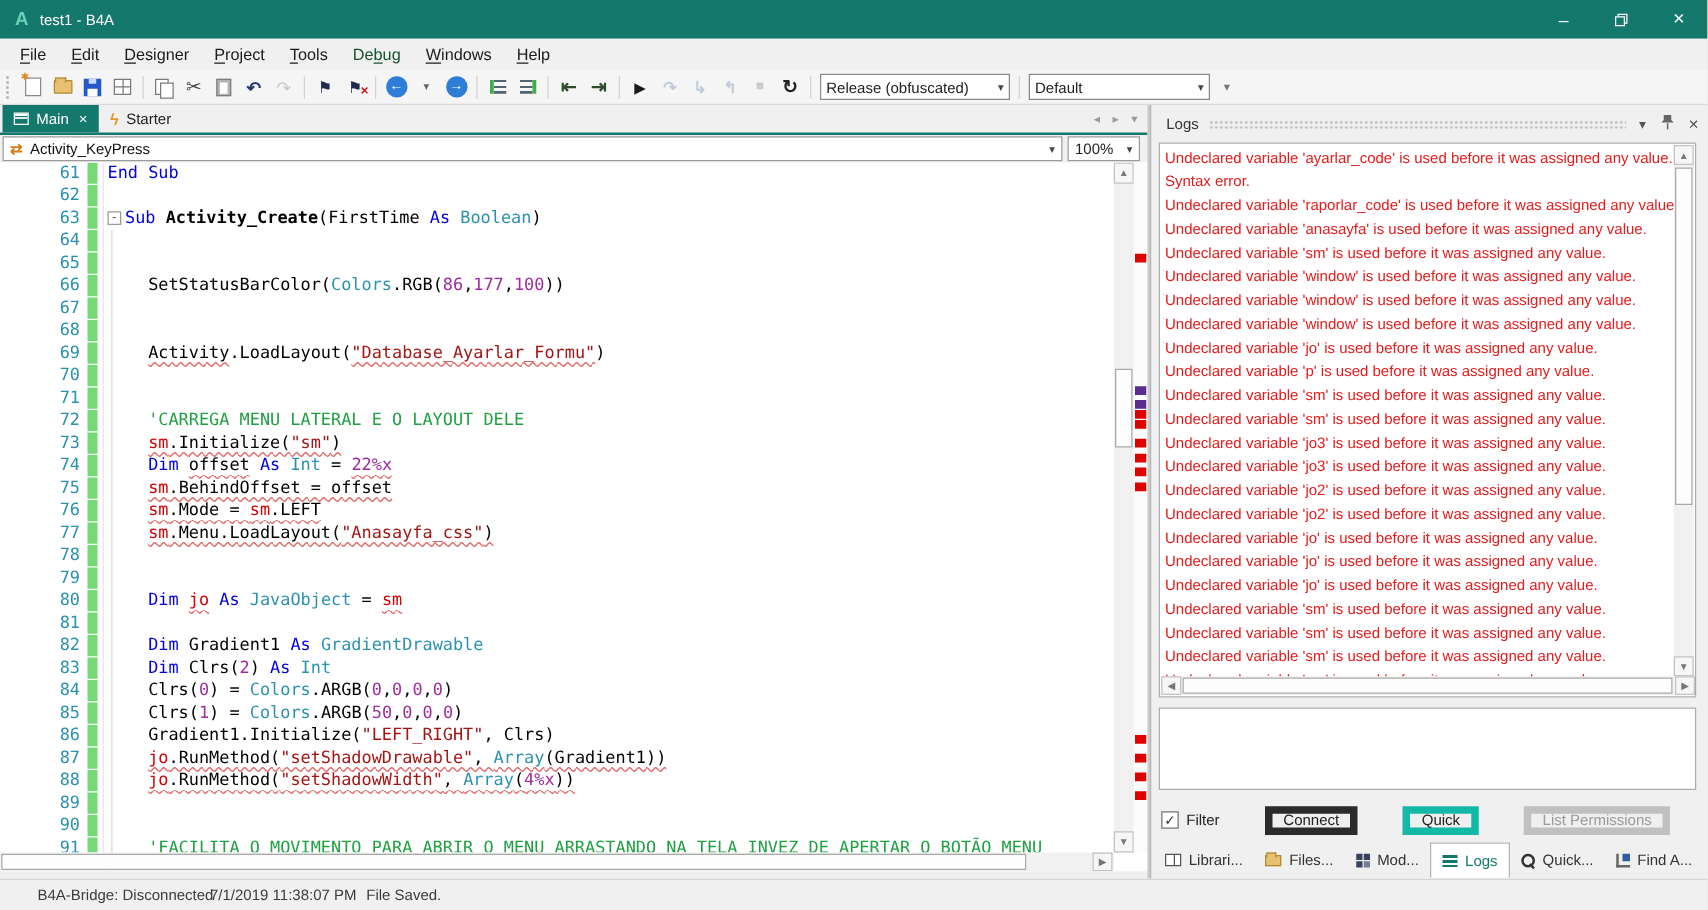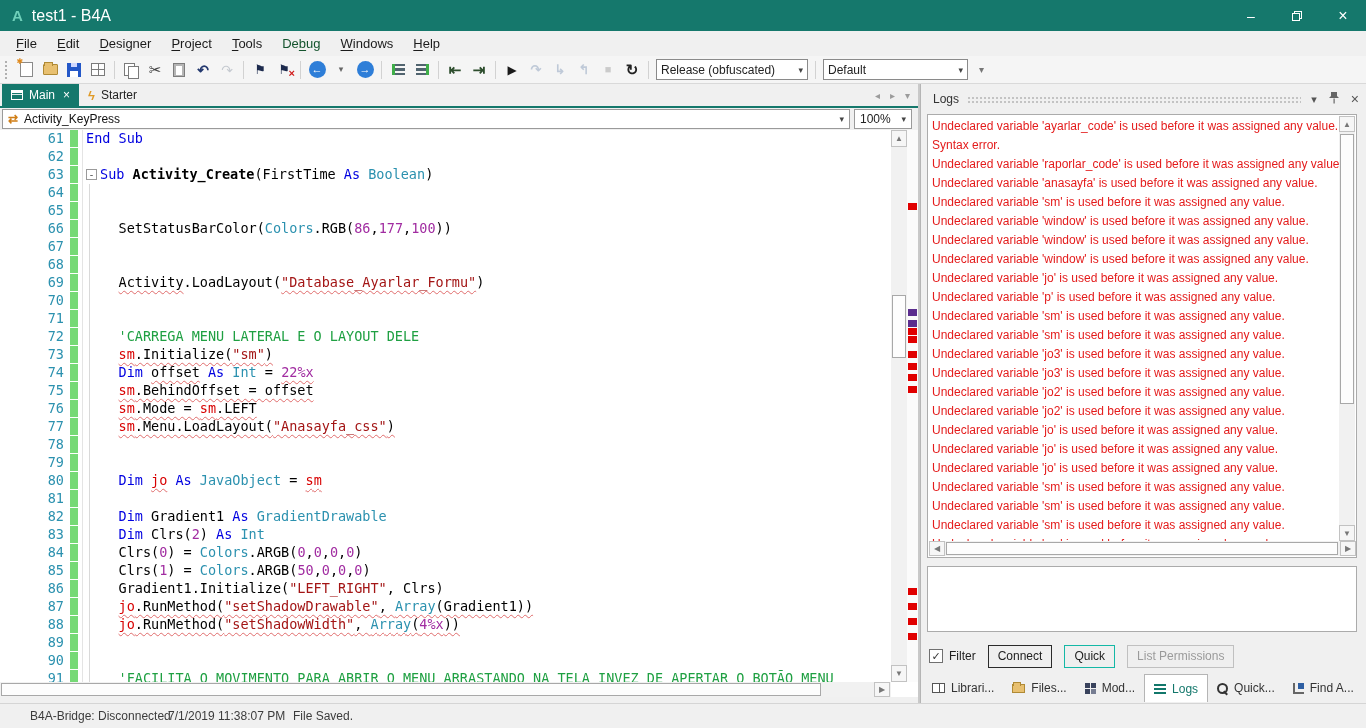--- a/index.html
+++ b/index.html
@@ -2,21 +2,21 @@
 <html><head>
 <meta charset="utf-8">
 <style>
   * { margin:0; padding:0; box-sizing:border-box; }
   body { font-family:"Liberation Sans", sans-serif; background:#cfcfcf; }
   #win { position:relative; width:1366px; height:728px; background:#f0f0f0; overflow:hidden; font-size:12px; color:#222; }
 
   
   .titlebar { position:absolute; left:0; top:0; width:1366px; height:31px; background:#15786c; display:flex; align-items:center; }
   .applogo { color:#6fd0ba; font-weight:bold; font-size:15px; margin:0 9px 0 12px; }
-  .wtitle { color:#ffffff; font-size:16px; }
+  .wtitle { color:#ffffff; font-size:12px; }
   .winbtns { position:absolute; right:0; top:0; height:31px; display:flex; }
   .wbtn { width:46px; height:31px; display:flex; align-items:center; justify-content:center; color:#fff; font-size:14px; }
   .restore-glyph { position:relative; width:10px; height:10px; }
   .restore-glyph span { position:absolute; width:8px; height:8px; border:1px solid #fff; background:transparent; }
   .restore-glyph span:first-child { right:0; top:0; }
   .restore-glyph span:last-child { left:0; bottom:0; background:#15786c; }
 
   
   .menubar { position:absolute; left:0; top:31px; width:1366px; height:25px; background:#f0f0f0; display:flex; align-items:center; padding-left:6px; }
   .menu-item { padding:4px 10px; font-size:13px; color:#1b1b1b; cursor:default; }
@@ -127,21 +127,21 @@
   .log-entry { height:19px; line-height:19px; white-space:nowrap; overflow:hidden; color:#e41b1b; font-size:12px; }
   .lv { position:absolute; right:1px; top:1px; width:16px; height:425px; background:#f1f1f1; }
   .lv .sbtn { width:16px; height:16px; }
   .lvthumb { position:absolute; left:1px; top:18px; width:14px; height:270px; background:#fdfdfd; border:1px solid #a8a8a8; }
   .lh { position:absolute; left:1px; bottom:1px; width:428px; height:15px; background:#f1f1f1; }
   .lhthumb { position:absolute; left:17px; top:1px; width:392px; height:13px; background:#fdfdfd; border:1px solid #a8a8a8; }
   .textbox { position:absolute; left:6px; top:482px; width:430px; height:66px; background:#fff; border:1px solid #ababab; }
   .filterrow { position:absolute; left:8px; top:560px; width:438px; height:24px; display:flex; align-items:center; gap:12px; }
   .cb { width:14px; height:14px; background:#fff; border:1px solid #707070; display:flex; align-items:center; justify-content:center; font-size:11px; color:#333; margin-right:-6px; }
   .cblabel { font-size:12px; color:#222; }
-  .btn { height:23px; padding:0 9px; background:#efefef; border:1px solid #14b8a6; font-size:12px; color:#222; display:flex; align-items:center; }
+  .btn { height:23px; padding:0 9px; background:#efefef; border:6px solid #14b8a6; font-size:12px; color:#222; display:flex; align-items:center;margin-left:24px; }
   .btn.primary { border-color:#2b2b2b; }
   .btn.disabled { border-color:#c0c0c0; color:#9a9a9a; }
 
   
   .bottom-tabs { position:absolute; left:2px; top:590px; width:444px; height:28px; display:flex; align-items:stretch; }
   .btab { display:flex; align-items:center; gap:6px; padding:0 9px; font-size:12px; color:#333; }
   .btab.active { background:#fff; border:1px solid #b5b5b5; border-bottom:none; color:#12776b; }
   .bticon { display:inline-flex; }
   .bt-book { width:13px; height:10px; background:#fff; border:1px solid #555; background-image:linear-gradient(#555,#555); background-size:1px 100%; background-position:6px 0; background-repeat:no-repeat; }
   .bt-folder { width:13px; height:9px; background:#e8c070; border:1px solid #b08a35; position:relative; }

